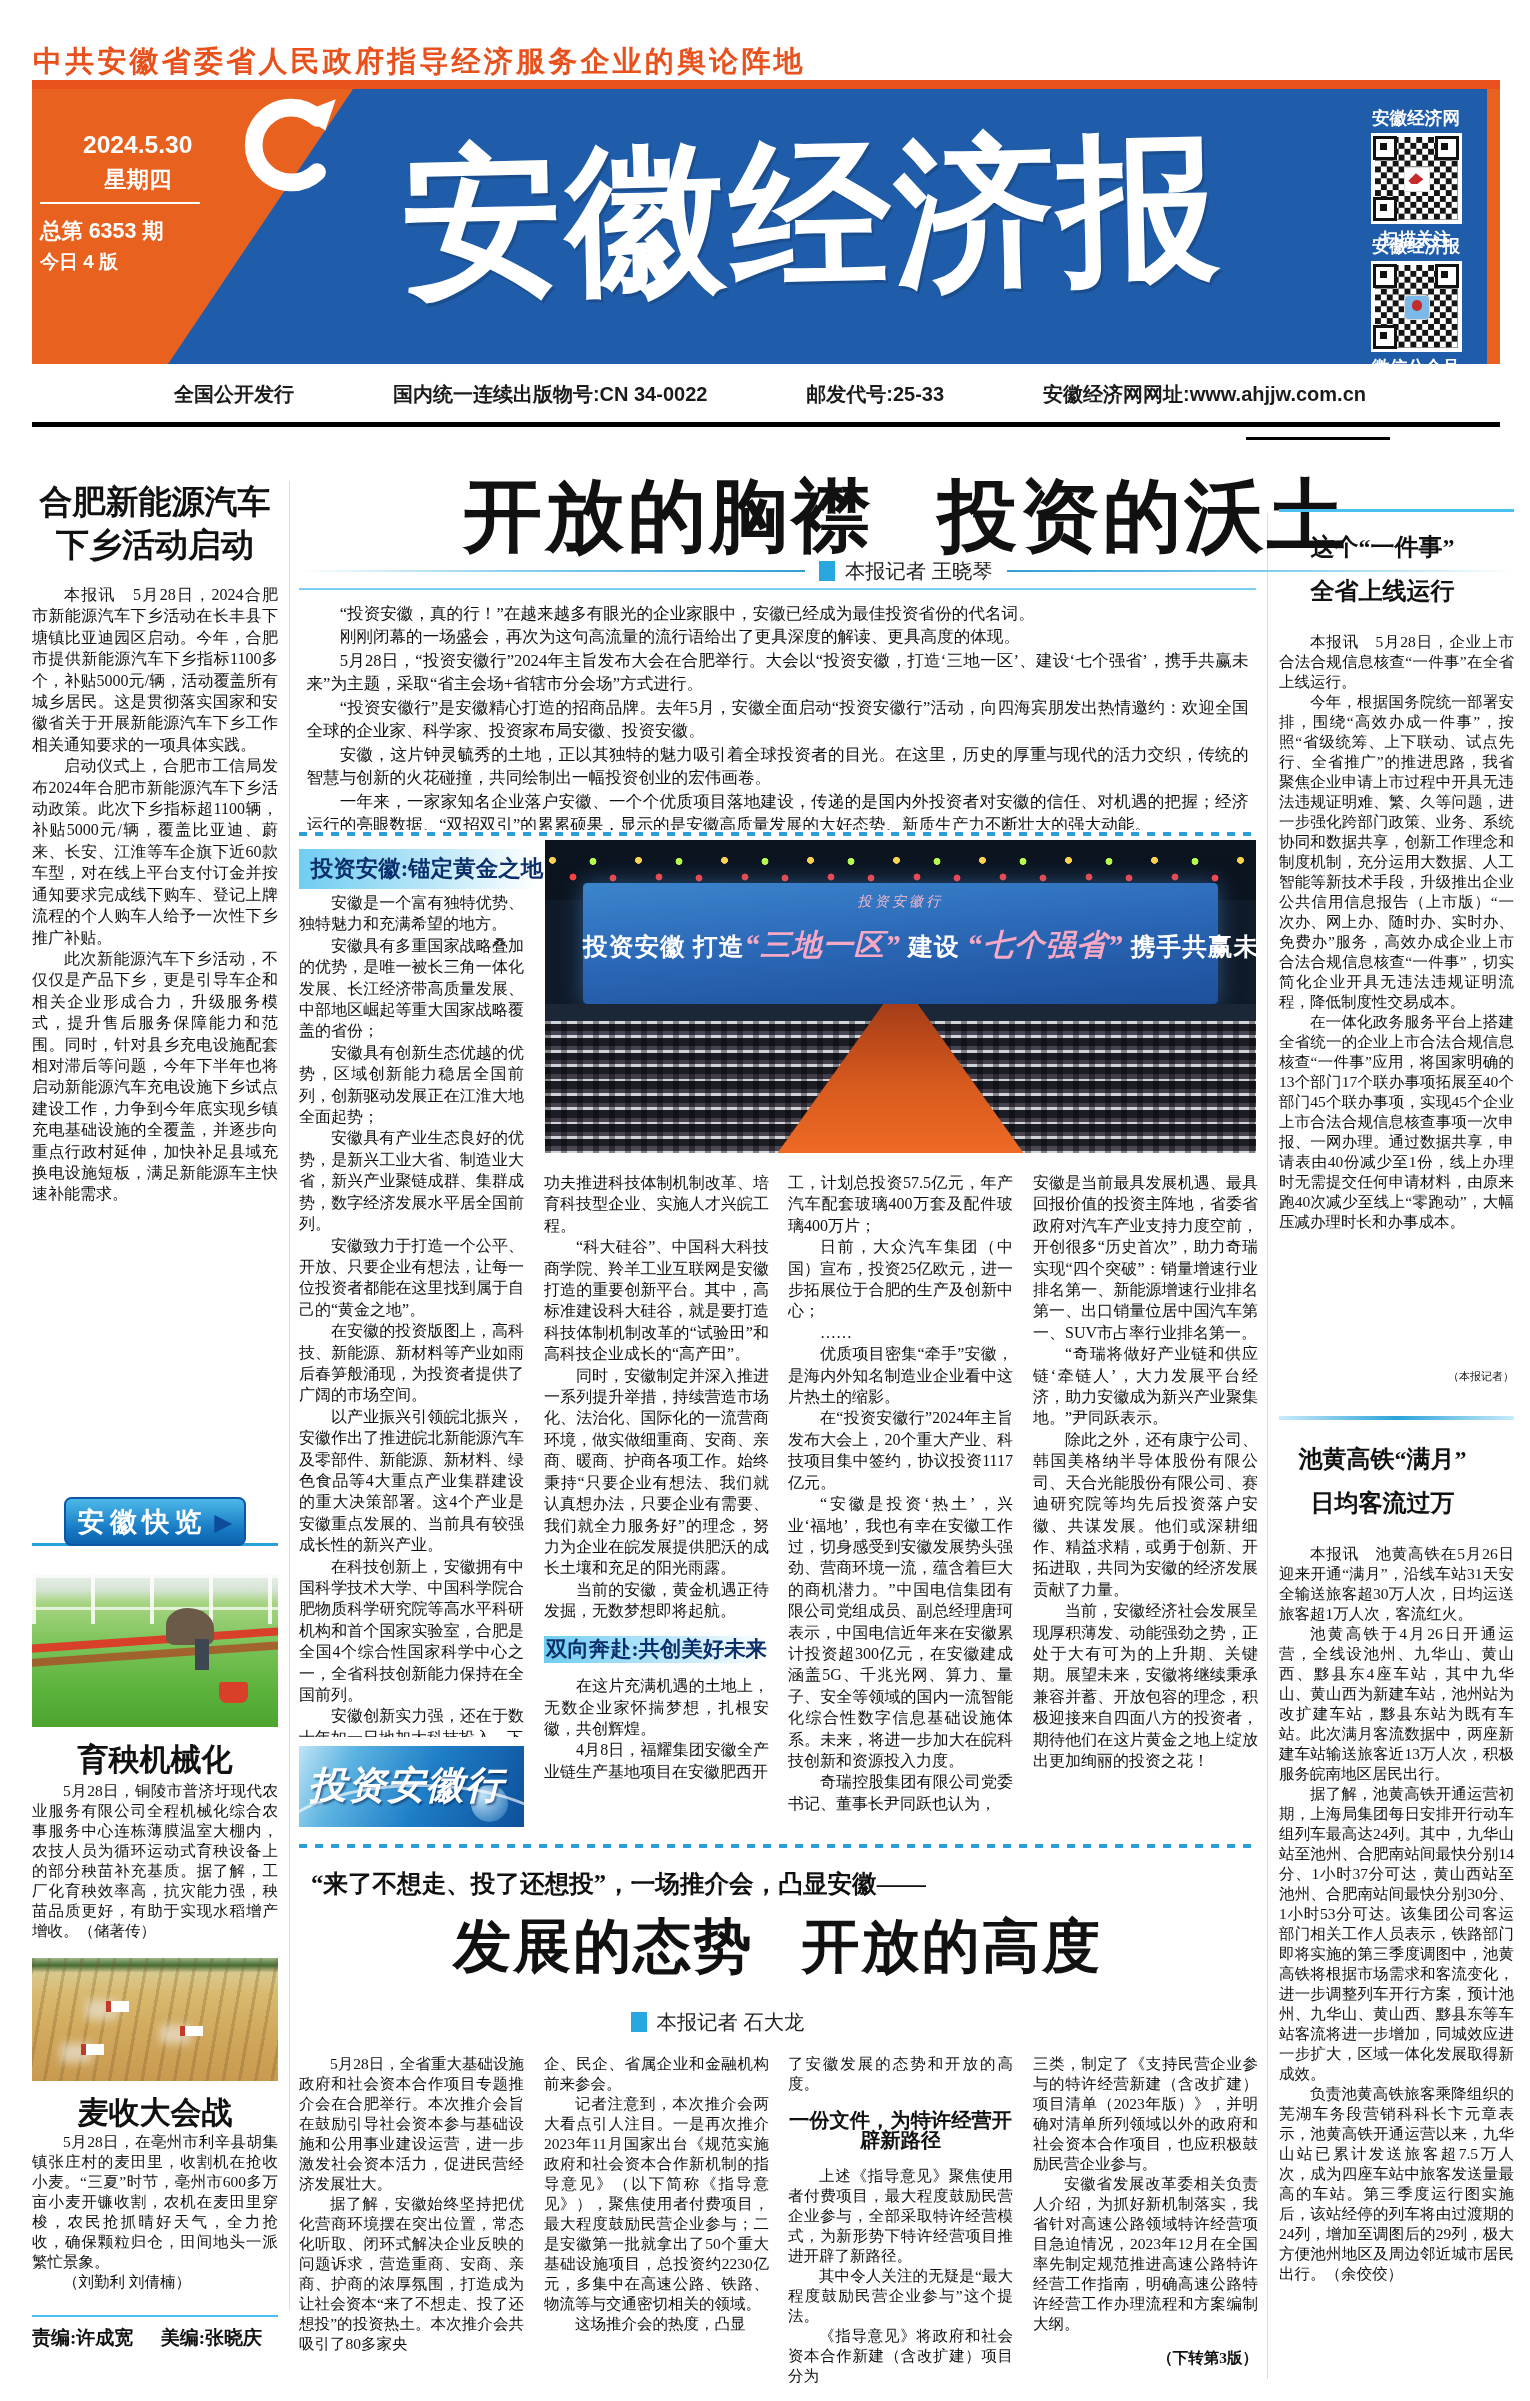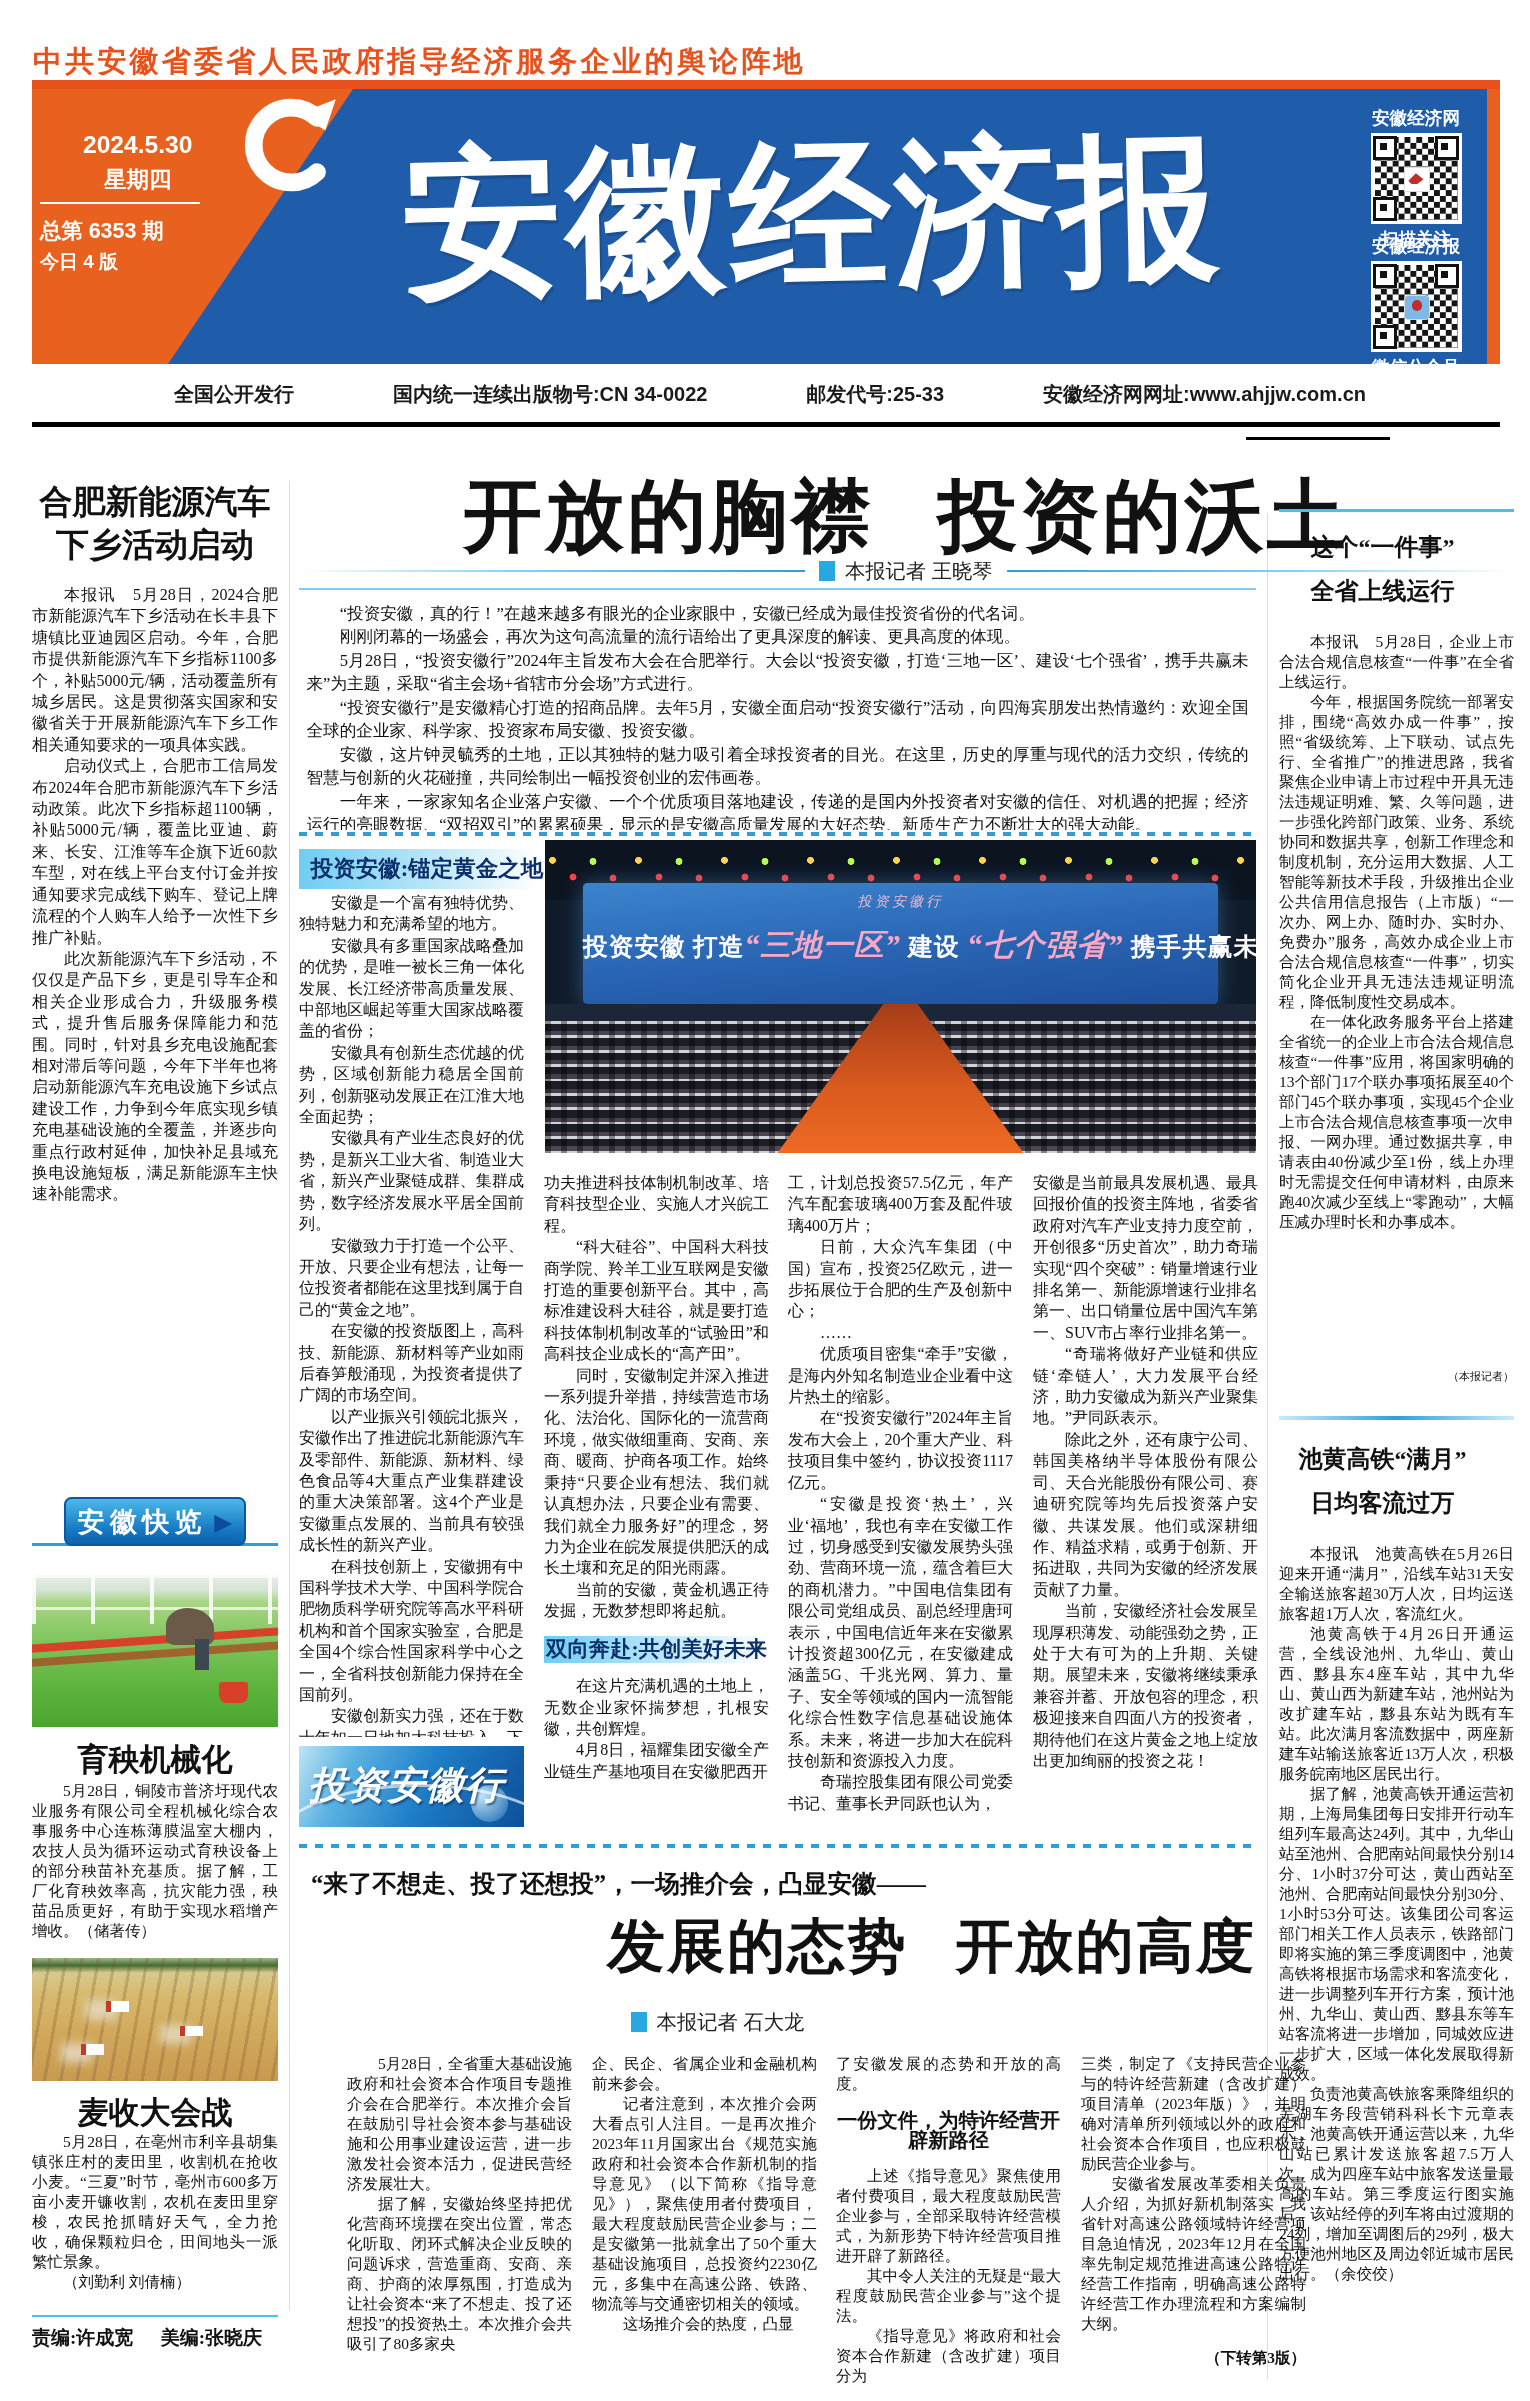--- a/index.html
+++ b/index.html
@@ -158,25 +158,25 @@
   #badge{left:299px;top:1746px;width:225px;height:81px;overflow:hidden;
     background:linear-gradient(115deg,#bfe4f5 0%,#5db4e2 22%,#1e7ec7 55%,#0d4f9a 100%);}
   #badge .txt{position:absolute;left:9.6px;top:14px;font-size:38px;font-weight:bold;color:#fff;
     font-style:italic;letter-spacing:1.1px;text-shadow:1.6px 2.1px 2.1px rgba(10,40,90,.6);}
   #badge::after{content:"";position:absolute;left:-32px;bottom:-91px;width:299px;height:128px;
     border-radius:50%;border:3.2px solid rgba(255,255,255,.65);}
   #badge::before{content:"";position:absolute;right:16px;bottom:5.3px;width:37px;height:37px;
     border-radius:50%;background:radial-gradient(circle at 30% 30%,#bfe3f7,#1565b0);}
   
   #kicker{left:311px;top:1867px;width:941px;font-weight:bold;font-size:24.6px;}
-  #headline2{left:299px;top:1908px;width:957px;text-align:right;font-weight:bold;
+  #headline2{left:299px;top:1908px;width:957px;text-align:center;font-weight:bold;
     font-size:58px;letter-spacing:2.1px;white-space:nowrap;}
   #headline2 .gap{display:inline-block;width:48px;}
   #byline2{left:631px;top:2008px;width:299px;}
-  .bcol{position:absolute;width:225px;height:346px;overflow:hidden;top:2054px;margin-left:48px;}
+  .bcol{position:absolute;width:225px;height:346px;overflow:hidden;top:2054px;}
   #b-col1{left:299px;} #b-col2{left:544px;} #b-col3{left:788px;} #b-col4{left:1033px;}
   #b3-header{margin:16px 0;text-align:center;font-weight:bold;font-size:20.3px;color:#111;}
   #continued{text-align:right;margin-top:14px;font-weight:bold;}
   
   #rc-rule{left:1279px;top:509px;width:235px;height:2.7px;background:#49c0ef;}
   .rc-title{left:1265px;width:235px;position:absolute;text-align:center;font-weight:bold;
     font-size:24px;line-height:44px;}
   #rc1-title{top:525px;}
   #rc1-body{left:1279px;top:632px;width:235px;height:749px;overflow:hidden;}
   #rc1-credit{left:1279px;top:1369px;width:235px;text-align:right;font-size:11px;font-family:Liberation Serif, serif;}

